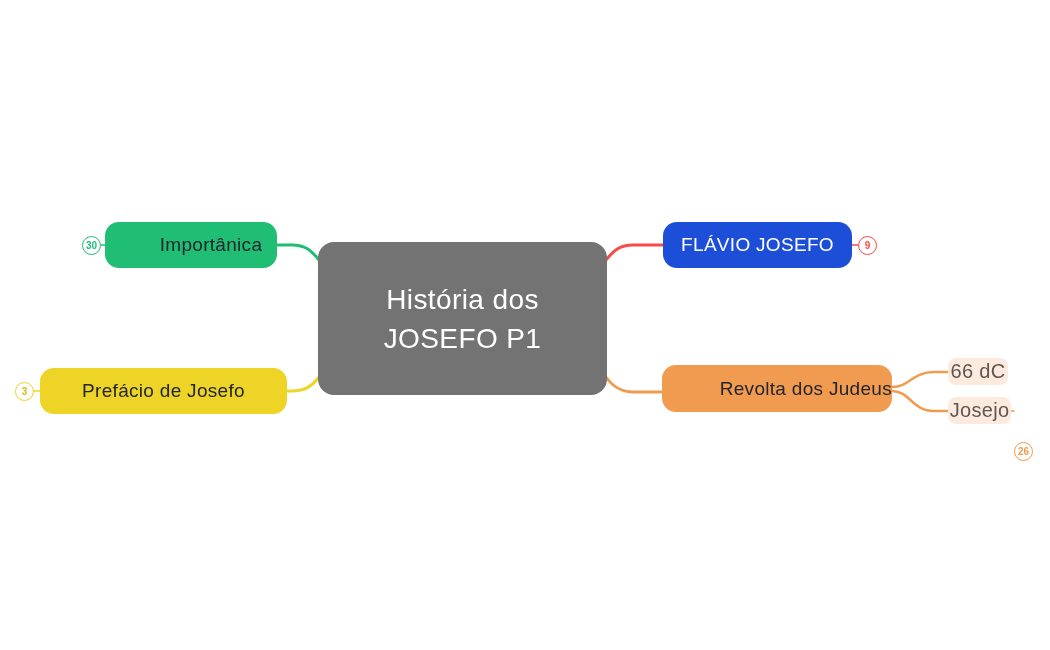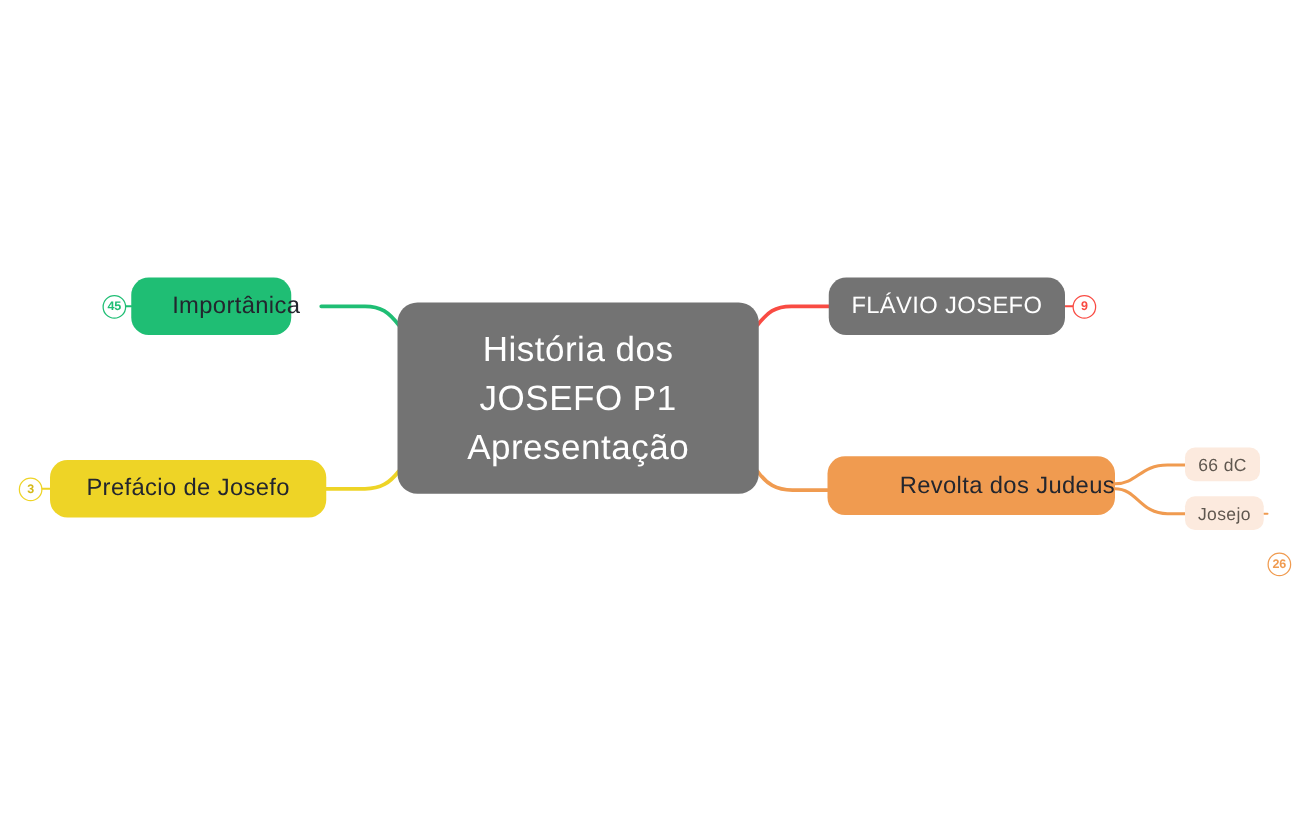--- a/index.html
+++ b/index.html
@@ -17,44 +17,44 @@
     border-radius: 14px; font-size: 19px; font-weight: 500;
     letter-spacing: 0.3px; color: #23262e; cursor: pointer;
     white-space: nowrap;
   }
   .node.central {
     background: #737373; color: #ffffff; border-radius: 16px;
     flex-direction: column; font-size: 28px; line-height: 39px;
     font-weight: 500; letter-spacing: 0.4px; text-align: center;
   }
   .node.green  { background: #1fbe74; }
-  .node.red    { background: #737373; color: #ffffff; }
+  .node.red    { background: #1d4ed8; color: #ffffff; }
   .node.yellow { background: #eed426; }
   .node.orange { background: #f09b50; justify-content: flex-end; }
   .node.child {
     background: #fceade; color: #5f574f; border-radius: 8px;
-    font-size: 14px; font-weight: 500; letter-spacing: 0.3px;
+    font-size: 20px; font-weight: 500; letter-spacing: 0.3px;
   }
 
   .badge {
     position: absolute; box-sizing: border-box;
     width: 19px; height: 19px; border-radius: 50%;
     background: #ffffff; border: 1.6px solid #999;
     display: flex; align-items: center; justify-content: center;
     font-size: 10px; font-weight: 600; cursor: pointer;
   }
   .badge.green  { border-color: #1fbe74; color: #1fbe74; }
   .badge.red    { border-color: #f94b43; color: #f94b43; }
   .badge.yellow { border-color: #eed426; color: #d4b91a; }
   .badge.orange { border-color: #f09b50; color: #f09b50; }
 
   
-  .pos-importanica { left: 105px; top: 222px; width: 128px; height: 46px; padding-left: 40px; }
+  .pos-importanica { left: 105px; top: 222px; width: 172px; height: 46px; padding-left: 40px; }
   .pos-flavio      { left: 663px; top: 222px; width: 189px; height: 46px; }
-  .pos-prefacio    { left: 40px;  top: 368px; width: 221px; height: 46px; }
+  .pos-prefacio    { left: 40px;  top: 368px; width: 247px; height: 46px; }
   .pos-revolta     { left: 662px; top: 365px; width: 230px; height: 47px; }
   .pos-central     { left: 318px; top: 242px; width: 289px; height: 153px; }
   .pos-66dc        { left: 948px; top: 358px; width: 60px;  height: 27px; }
   .pos-josejo      { left: 948px; top: 397px; width: 63px;  height: 27px; }
 
   .pos-badge-45 { left: 82px;   top: 236px; }
   .pos-badge-9  { left: 858px;  top: 236px; }
   .pos-badge-3  { left: 15px;   top: 382px; }
   .pos-badge-26 { left: 1014px; top: 402px; margin-top: 40px; }
 </style>
@@ -72,28 +72,27 @@
     <path stroke-width="2.5" d="M892 391 C910 391 912 411 934 411 H948" stroke="#f09b50"></path>
     <path stroke-width="1.6" d="M100 245 H105" stroke="#1fbe74"></path>
     <path stroke-width="1.6" d="M852 245 H858" stroke="#f94b43"></path>
     <path stroke-width="1.6" d="M33 391 H40" stroke="#eed426"></path>
     <path stroke-width="1.6" d="M1011 411 H1014" stroke="#f09b50"></path>
   </svg>
 
   <div class="node central pos-central">
     <div>História dos</div>
     <div>JOSEFO P1</div>
-    <div>Apresentação</div>
   </div>
 
   <div class="node green pos-importanica">
     <span>Importânica</span>
   </div>
   <div class="badge green pos-badge-45">
-    <span>45</span>
+    <span>30</span>
   </div>
 
   <div class="node red pos-flavio">
     <span>FLÁVIO JOSEFO</span>
   </div>
   <div class="badge red pos-badge-9">
     <span>9</span>
   </div>
 
   <div class="node yellow pos-prefacio">

